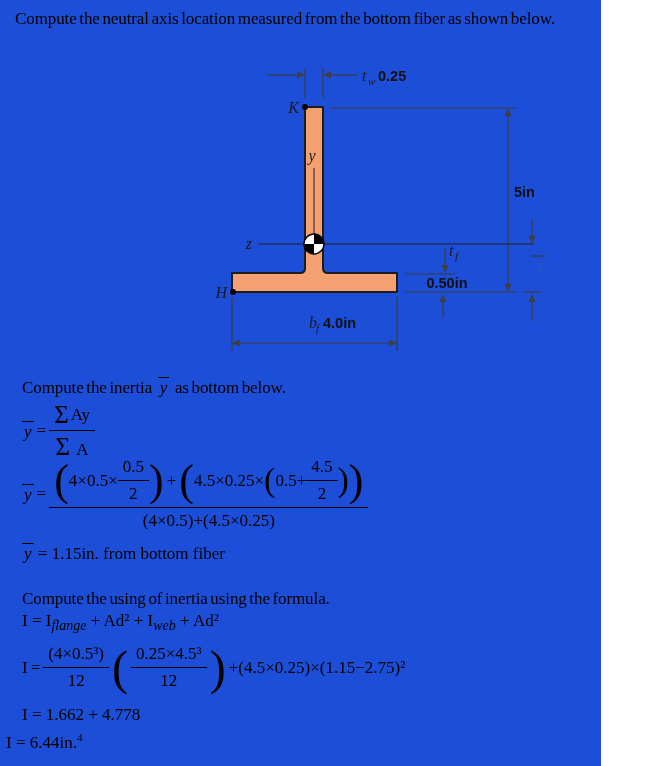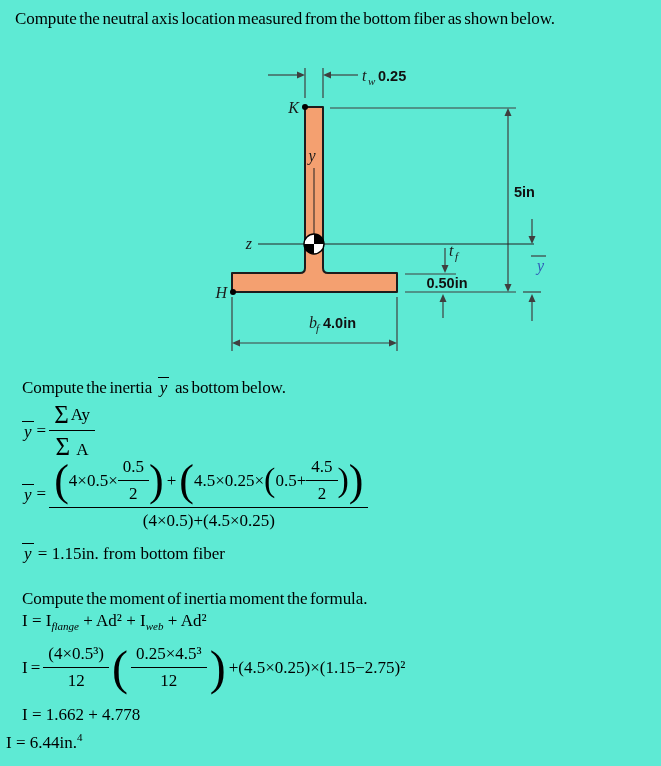--- a/index.html
+++ b/index.html
@@ -1,17 +1,17 @@
 <!DOCTYPE html>
 <html style="--shape-fill: #F4A070; --shape-outline: #1c1c1c; --dim-line: #3f3f3f; --ybar-blue: #2F5BB7;"><head>
 <meta charset="utf-8">
 <style>
   html,body { margin:0; padding:0; background:#fff; }
   .page {
-    position:relative; width:661px; height:766px; background:#5eead4;
+    position:relative; width:601px; height:766px; background:#1d4ed8;
     font-family:"Liberation Serif", serif; color:#000; overflow:hidden;
   }
   .body-text {
     position:absolute; font-size:17px; line-height:1.25;
     word-spacing:-1.5px; letter-spacing:-0.1px; white-space:nowrap;
   }
   .mi { }
   .ybar {
     display:inline-block; border-top:1.4px solid #000;
     padding:1px 2px 0 2px; font-style:italic; line-height:1.05;
@@ -25,21 +25,21 @@
   .frac > .num {
     display:flex; align-items:center; justify-content:center;
     border-bottom:1.4px solid #000; padding:0 5px 3px 5px;
   }
   .frac > .den { display:block; text-align:center; padding:3px 5px 0 5px; }
   .sigma { font-size:25px; line-height:1; margin-right:2px; }
   .bp { line-height:0.95; font-weight:400; }
   .b46 { font-size:44px; }
   .b40 { font-size:34px; }
   .b52 { font-size:48px; }
-  sub { font-size:11px; font-style:italic; letter-spacing:0; }
+  sub { font-size:14px; font-style:italic; letter-spacing:0; }
   sup { font-size:11px; }
   .figure-svg { position:absolute; left:0; top:55px; }
   .fl { font-family:"Liberation Serif", serif; font-style:italic; font-size:16px; fill:#1a1a1a; }
   .fl-sub { font-family:"Liberation Serif", serif; font-style:italic; font-size:11px; fill:#1a1a1a; }
   .fv { font-family:"Liberation Sans", sans-serif; font-weight:bold; font-size:14.5px; fill:#111; }
   .dim { stroke:var(--dim-line,#3f3f3f); stroke-width:1.2; fill:none; }
   .thin { stroke:#222; stroke-width:1; fill:none; }
   .ah { fill:var(--dim-line,#3f3f3f); stroke:none; }
   .shape { fill:var(--shape-fill,#F4A070); stroke:var(--shape-outline,#1c1c1c); stroke-width:2; stroke-linejoin:round; }
   .blue { fill:var(--ybar-blue,#2F5BB7); }
@@ -163,21 +163,21 @@
       </span>
       <span class="den">(4×0.5)+(4.5×0.25)</span>
     </span>
   </div>
 
   <div class="eqline" style="left:22px; top:543px;">
     <span class="ybar">y</span>
     <span>= 1.15in. from bottom fiber</span>
   </div>
 
-  <div class="body-text" style="left:22px; top:588px;">Compute the moment of inertia moment the formula.</div>
+  <div class="body-text" style="left:22px; top:588px;">Compute the using of inertia using the formula.</div>
 
   <div class="eqline" style="left:22px; top:611px;">
     <span class="mi">I</span>
     <span>=</span>
     <span class="mi">I</span><sub>flange</sub>
     <span>+</span>
     <span class="mi">Ad²</span>
     <span>+</span>
     <span class="mi">I</span><sub>web</sub>
     <span>+</span>

